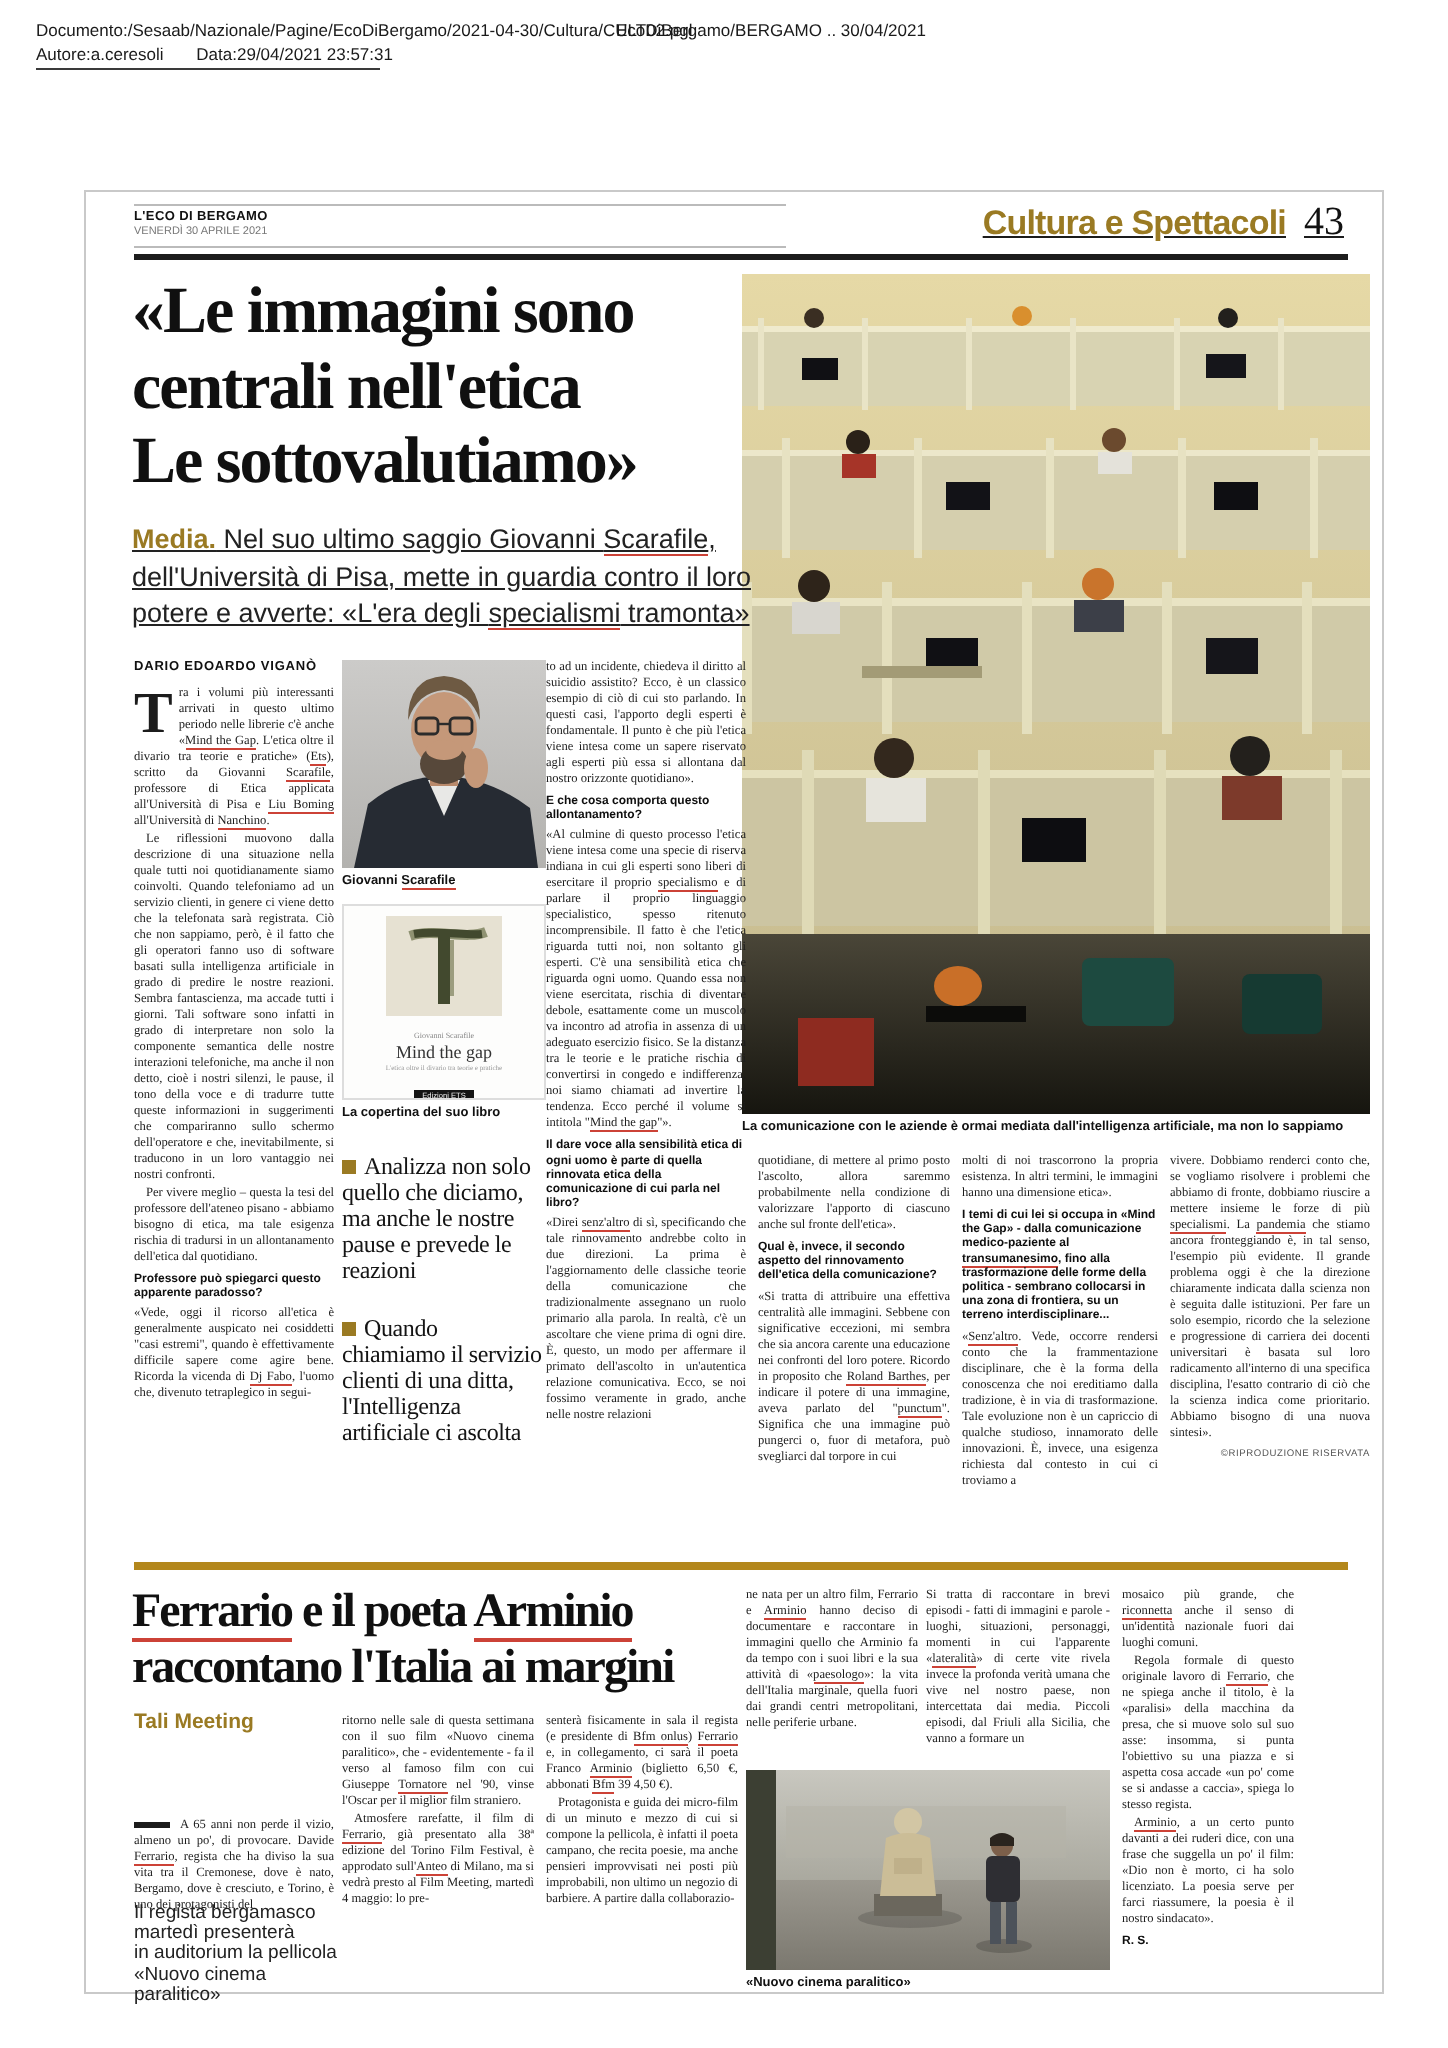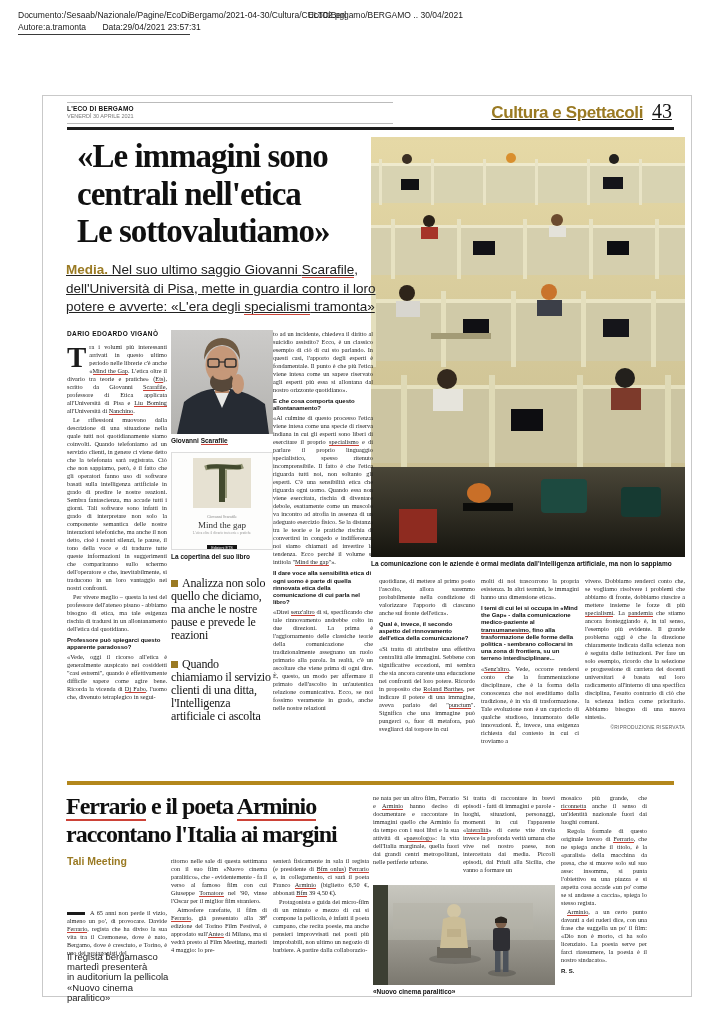--- a/index.html
+++ b/index.html
@@ -26,21 +26,21 @@
   
   .mh-left{left:24px;top:6px;width:326px;border-top:1px solid #bbb;border-bottom:1px solid #bbb;padding:2px 0 3px;}
   .mh-paper{font:bold 6.5px/8px "Liberation Sans",sans-serif;color:#111;letter-spacing:.2px;}
   .mh-date{font:5.5px/7px "Liberation Sans",sans-serif;color:#777;}
   .mh-right{right:19px;top:3px;text-align:right;white-space:nowrap;text-decoration:underline;}
   .mh-section{font:bold 17px/24px "Liberation Sans",sans-serif;color:var(--gold);letter-spacing:-.4px;}
   .mh-pagenum{font:20px/24px "Liberation Serif",serif;color:#111;margin-left:9px;}
   .mh-rule{left:24px;top:31px;width:607px;height:3px;background:#1d1d1d;}
   
   .headline{left:23px;top:42px;width:322px;font:bold 33px/37.5px "Liberation Serif",serif;
-    letter-spacing:-1px;color:#101010;white-space:pre-line;margin-left:11px;}
+    letter-spacing:-1px;color:#101010;white-space:pre-line;}
   .standfirst{left:23px;top:165px;width:314px;font:13.5px/18.5px "Liberation Sans",sans-serif;color:#222;text-decoration:underline;}
   .kicker{color:var(--gold);font-weight:bold;}
   .byline{left:24px;top:234px;font:bold 6.5px/8px "Liberation Sans",sans-serif;letter-spacing:.4px;color:#111;}
   .ncol{font:6.3px/8px "Liberation Serif",serif;text-align:justify;color:var(--ink);overflow:hidden;}
   .ncol .para{margin:0 0 1px;text-indent:6px;}
   .ncol .para.first{text-indent:0;}
   .ncol .q{font:bold 6px/7.2px "Liberation Sans",sans-serif;text-align:left;margin:4px 0 2px;color:#0e0e0e;}
   .ncol .sign{font:4.8px/6px "Liberation Sans",sans-serif;color:#555;text-align:right;margin-top:4px;letter-spacing:.3px;}
   .dropcap{float:left;font:bold 29px/24px "Liberation Serif",serif;padding:2px 3px 0 0;}
   .lk{border-bottom:1px solid var(--red);}
@@ -88,21 +88,21 @@
 </style>
 </head>
 <body>
 
 <div class="meta">
   <div>
     <span>Documento:/Sesaab/Nazionale/Pagine/EcoDiBergamo/2021-04-30/Cultura/CULT02.pgl</span>
     <span class="r">EcoDiBergamo/BERGAMO .. 30/04/2021</span>
   </div>
   <div>
-    <span>Autore:a.tramonta</span>
+    <span>Autore:a.ceresoli</span>
     <span style="margin-left:14px">Data:29/04/2021 23:57:31</span>
   </div>
 </div>
 <div class="meta-rule"></div>
 
 <div class="page">
 
   <div class="abs mh-left">
     <div class="mh-paper">L'ECO DI BERGAMO</div>
     <div class="mh-date">VENERDÌ 30 APRILE 2021</div>

